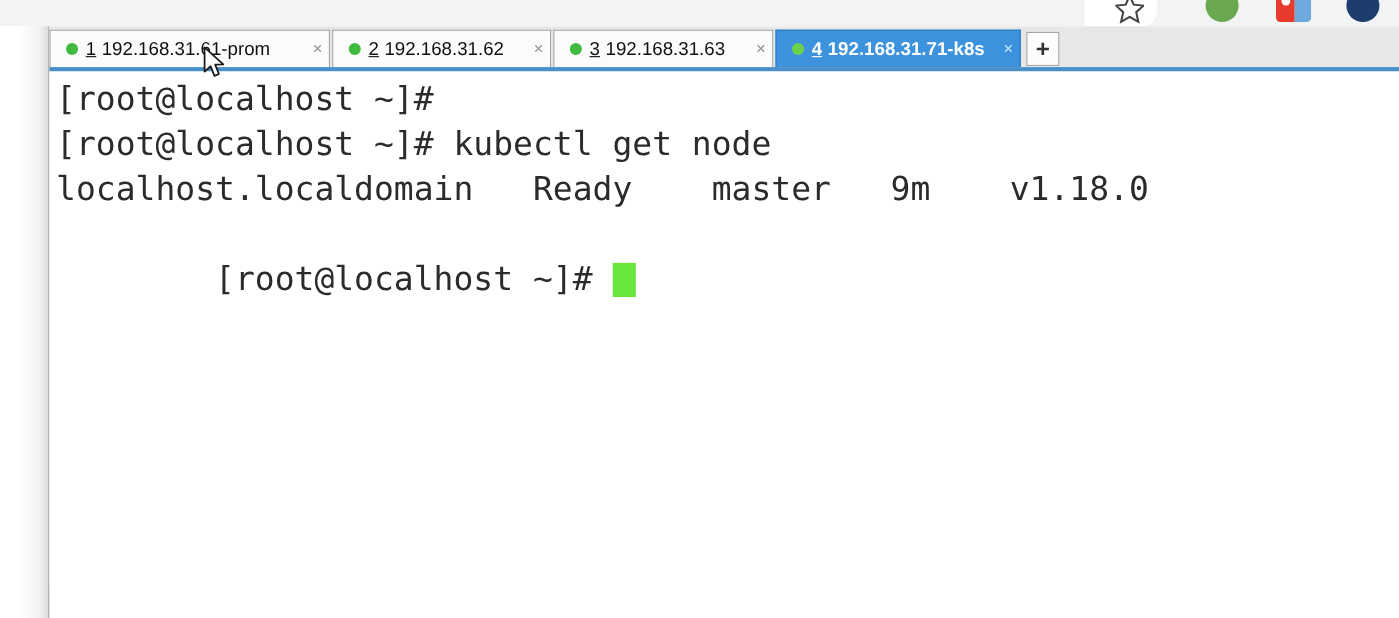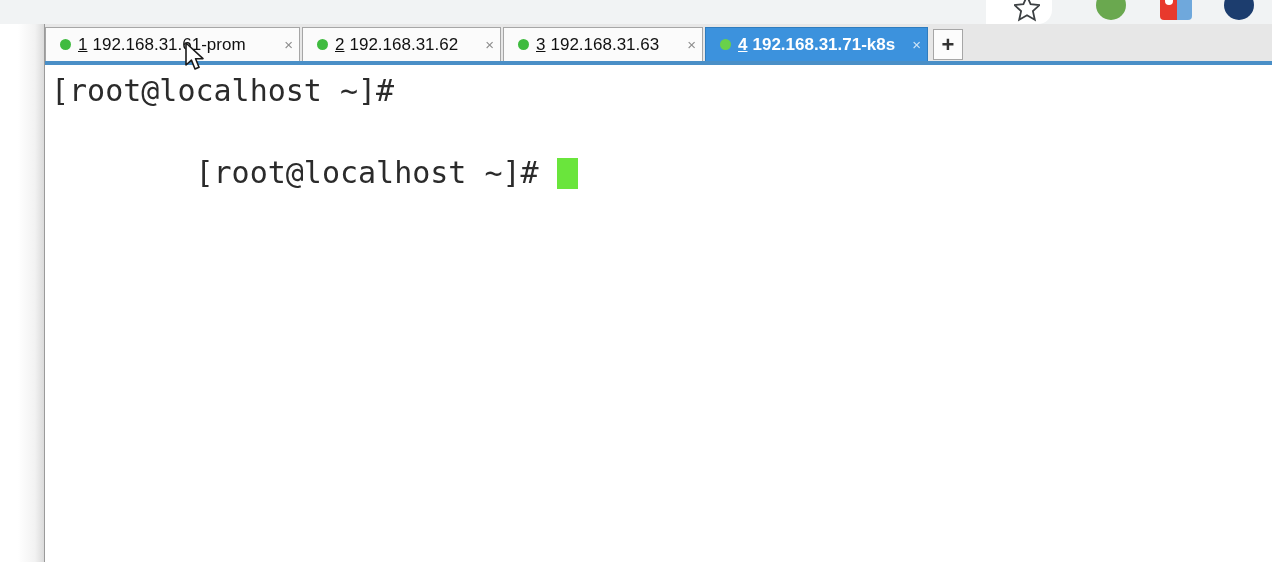--- a/index.html
+++ b/index.html
@@ -295,20 +295,22 @@
         <span class="tab-close">×</span>
       </div>
 
       <div class="newtab">+</div>
     </div>
 
     <div class="tab-underline"></div>
 
     <div class="term-body">
       <div class="term-line">[root@localhost ~]# </div>
+      <div class="term-line">[root@localhost ~]# kubectl get node</div>
+      <div class="term-line">localhost.localdomain   Ready    master   9m    v1.18.0</div>
       <div class="term-line">
         <span>[root@localhost ~]# </span><span class="cursor-block"></span>
       </div>
     </div>
   </div>
 
   <div class="mouse-ptr">
     <svg width="24" height="32" viewBox="0 0 24 32">
       <path d="M2,1 L2,23 L7.5,18.2 L11,27 L15,25.3 L11.6,16.8 L19,16.6 Z" fill="#ffffff" stroke="#1a1a1a" stroke-width="1.6" stroke-linejoin="round"></path>
     </svg>

